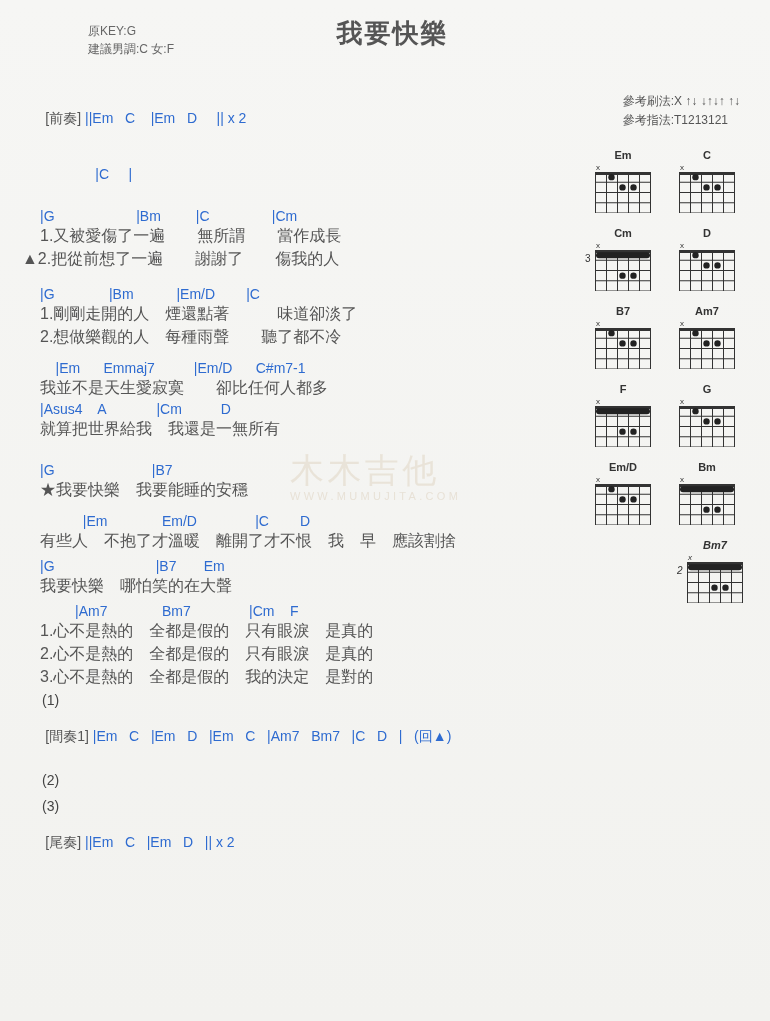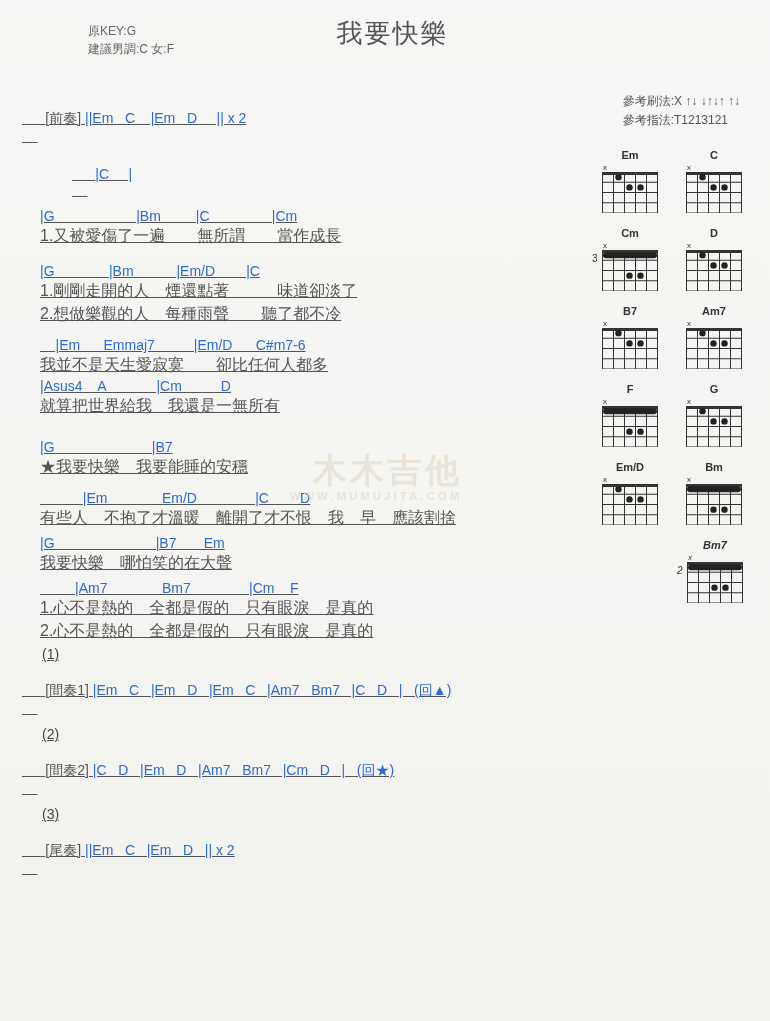--- a/index.html
+++ b/index.html
@@ -27,20 +27,21 @@
     line-height: 1.5;
   }
   .title {
     position: absolute;
     left: 15px; right: 0;
     top: 16px;
     text-align: center;
     font-size: 26px;
     color:#555;
     letter-spacing: 2px;
+    font-weight: bold;
   }
   .top-meta-right {
     position:absolute;
     right: 30px;
     top: 48px;
     font-size: 12px;
     color:#666;
     line-height: 1.6;
     text-align: left;
   }
@@ -49,21 +50,20 @@
     right: 30px;
     top: 92px;
     font-size: 12px;
     color:#555;
     line-height: 1.6;
   }
   .main-col {
     float:left;
     width: 560px;
     margin-top: 80px;
-    text-decoration: underline;
   }
   .side-col {
     float:right;
     width: 160px;
     margin-top: 135px;
   }
   .chord-row {
     font-size: 14px;
     color:#555;
     white-space: pre;
@@ -78,39 +78,38 @@
     margin: 2px 0 2px 22px;
   }
   .section-label { color:#444; }
   .spacer { height: 10px; }
   .seg-label { font-size:14px; color:#444; margin-left:22px; }
   .watermark {
     position:absolute;
     left: 290px;
     top: 448px;
     font-size: 34px;
-    font-weight: 700;
+    font-weight: 400;
     color:#e7e0d3;
     letter-spacing: 0.1em;
     opacity:0.8;
     z-index:0;
     pointer-events:none;
-    text-align:right;
   }
   .watermark small{
     display:block;
     font-size:11px;
     color:#e5ddd0;
     letter-spacing:0.3em;
     margin-top:-4px;
   }
   
   .diagram-row{
     display:flex;
-    justify-content:center;
+    justify-content:flex-start;
     gap: 22px;
     margin-bottom: 14px;
   }
   .diagram{
     width:62px;
     text-align:center;
   }
   .diagram .dlabel{
     font-size:11px;
     font-weight:600;
@@ -162,57 +161,56 @@
       <span class="txt section-label">[前奏]</span> <span class="ch">||Em   C    |Em   D     || x 2</span>
     </div>
     <div class="chord-row" style="margin-left:54px; margin-top:6px;">
       <span class="ch">|C     |</span>
     </div>
 
     <div class="spacer"></div>
 
     <div class="chord-row"><span class="ch">|G                     |Bm         |C                |Cm</span></div>
     <div class="lyric-row">1.又被愛傷了一遍　　無所謂　　當作成長</div>
+    <div class="lyric-row" style="margin-left:4px;">▲2.把從前想了一遍　　謝謝了　　傷我的人</div>
 
     <div class="chord-row" style="margin-top:16px;"><span class="ch">|G              |Bm           |Em/D        |C</span></div>
     <div class="lyric-row">1.剛剛走開的人　煙還點著　　　味道卻淡了</div>
     <div class="lyric-row">2.想做樂觀的人　每種雨聲　　聽了都不冷</div>
 
     <div class="spacer"></div>
 
-    <div class="chord-row"><span class="ch">    |Em      Emmaj7          |Em/D      C#m7-6</span></div>
+    <div class="chord-row"><span class="ch">    |Em      Emmaj7          |Em/D      C#m7-1</span></div>
     <div class="lyric-row">我並不是天生愛寂寞　　卻比任何人都多</div>
     <div class="chord-row" style=""><span class="ch">|Asus4    A             |Cm          D</span></div>
     <div class="lyric-row">就算把世界給我　我還是一無所有</div>
 
     <div class="spacer"></div>
       <div class="spacer"></div>
 
     <div class="chord-row"><span class="ch">|G                         |B7</span></div>
     <div class="lyric-row">★我要快樂　我要能睡的安穩</div>
 
     <div class="chord-row" style="margin-top:12px;"><span class="ch">           |Em              Em/D               |C        D</span></div>
     <div class="lyric-row">有些人　不抱了才溫暖　離開了才不恨　我　早　應該割捨</div>
 
     <div class="chord-row" style="margin-top:6px;"><span class="ch">|G                          |B7       Em</span></div>
     <div class="lyric-row">我要快樂　哪怕笑的在大聲</div>
 
     <div class="chord-row" style="margin-top:6px;"><span class="ch">         |Am7              Bm7               |Cm    F</span></div>
     <div class="lyric-row">1.心不是熱的　全都是假的　只有眼淚　是真的</div>
     <div class="lyric-row">2.心不是熱的　全都是假的　只有眼淚　是真的</div>
+    <div class="lyric-row">3.心不是熱的　全都是假的　我的決定　是對的</div>
 
     <div class="seg-label" style="margin-top:4px; margin-left:24px;">(1)</div>
     <div class="chord-row" style="margin-left:4px; margin-top:4px;">
       <span class="txt section-label">[間奏1]</span><span class="ch"> |Em   C   |Em   D   |Em   C   |Am7   Bm7   |C   D   |   (回▲)</span>
     </div>
     <div class="spacer"></div>
     <div class="seg-label" style="margin-left:24px;">(2)</div>
-    <div class="chord-row" style="margin-left:4px; margin-top:4px;">
-      <span class="txt section-label">[間奏2]</span><span class="ch"> |C   D   |Em   D   |Am7   Bm7   |Cm   D   |   (回★)</span>
-    </div>
     <div class="spacer"></div>
     <div class="seg-label" style="margin-left:24px;">(3)</div>
     <div class="chord-row" style="margin-left:4px; margin-top:4px;">
       <span class="txt section-label">[尾奏]</span><span class="ch"> ||Em   C   |Em   D   || x 2</span>
     </div>
   </div>
 
   <div class="side-col" id="diagram-container">
       <div class="diagram-row">
         <div class="diagram">

